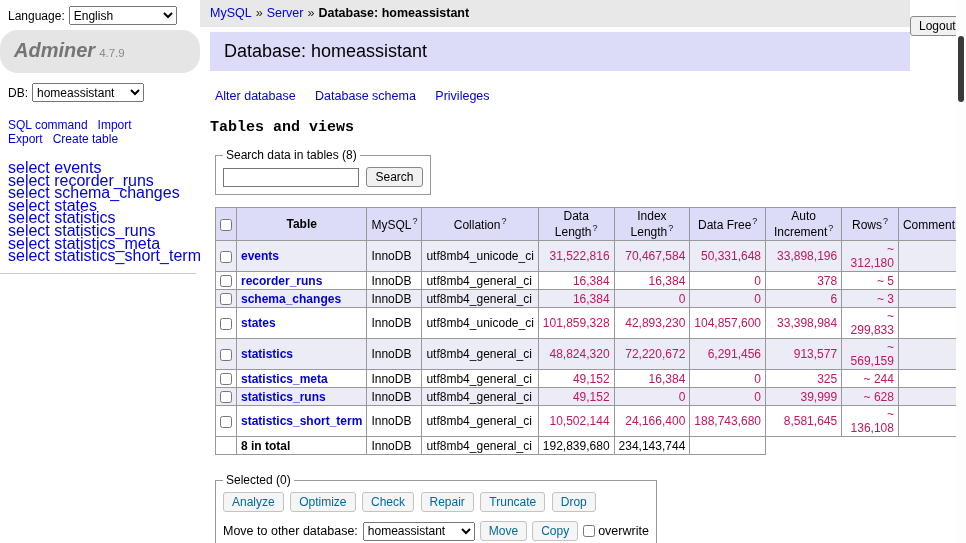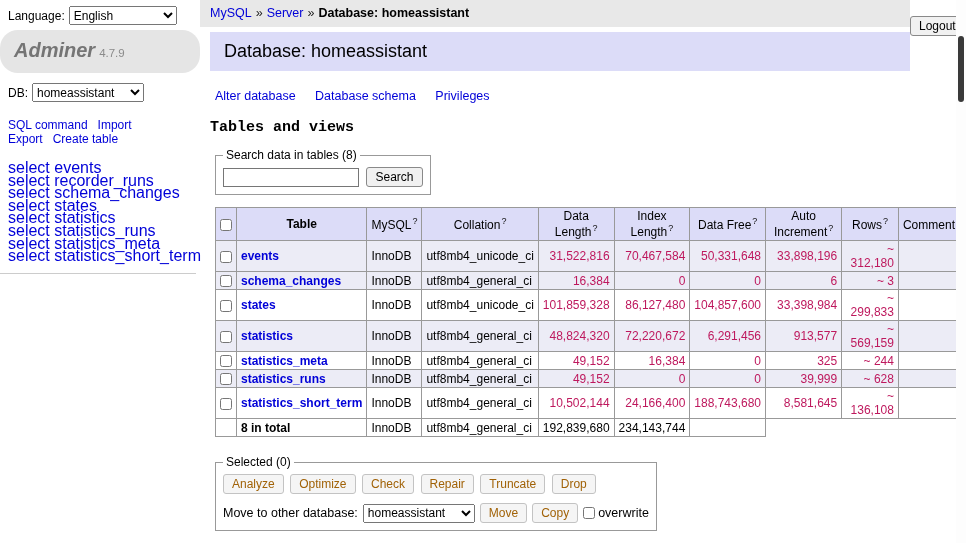--- a/index.html
+++ b/index.html
@@ -27,21 +27,21 @@
   .right { flex:1; min-width:0; }
   .top-row { height:27px; display:flex; align-items:flex-start;justify-content:center; }
   .breadcrumb { background:#e8e8e8; height:27px; flex:1; padding:6px 0 0 10px;
     font-size:12.5px; white-space:nowrap; }
   .breadcrumb .sep { color:#222; margin:0 4px; }
   .breadcrumb b { color:#000; }
   .logout-area { width:56px; padding:16px 14px 0 0; text-align:right; }
 
   button { font-family:inherit; font-size:12px; background:#f1f1f1;
     border:1px solid #898989; border-radius:3px; padding:2px 8px; color:#000; cursor:pointer; }
-  button:disabled { color:#a16207; border-color:#c3c3c3; background:#f5f5f5; cursor:default;text-align:center; }
+  button:disabled { color:#0369a1; border-color:#c3c3c3; background:#f5f5f5; cursor:default;text-align:center; }
 
   .content { padding:5px 0 0 10px; }
   h2.page-title { background:#dcdcf8; font-size:18px; font-weight:normal; color:#000;
     padding:9px 14px; margin-right:56px; }
   .link-row { margin:18px 0 0 5px; }
   .link-row a { margin-right:16px; }
   h3 { font-size:15px; font-weight:bold; margin:16px 0 0 0;font-family:Liberation Mono, monospace; }
 
   fieldset { border:1px solid #999; padding:5px 7px 7px 7px; margin:12px 0 0 5px; display:inline-block; }
   legend { font-size:12px; padding:0 3px; }
@@ -160,39 +160,51 @@
             <td class="c-table"><a class="tbl">events</a></td>
             <td class="c-engine">InnoDB</td>
             <td class="c-coll">utf8mb4_unicode_ci</td>
             <td class="c-dlen num"><a>31,522,816</a></td>
             <td class="c-ilen num"><a>70,467,584</a></td>
             <td class="c-dfree num"><a>50,331,648</a></td>
             <td class="c-ainc num"><a>33,898,196</a></td>
             <td class="c-rows num"><a>~ 312,180</a></td>
             <td class="c-comm"></td>
           </tr>
+          <tr>
+            <td class="c-check"><input type="checkbox" style=""></td>
+            <td class="c-table"><a class="tbl">recorder_runs</a></td>
+            <td class="c-engine">InnoDB</td>
+            <td class="c-coll">utf8mb4_general_ci</td>
+            <td class="c-dlen num"><a>16,384</a></td>
+            <td class="c-ilen num"><a>16,384</a></td>
+            <td class="c-dfree num"><a>0</a></td>
+            <td class="c-ainc num"><a>378</a></td>
+            <td class="c-rows num"><a>~ 5</a></td>
+            <td class="c-comm"></td>
+          </tr>
           <tr class="odd">
             <td class="c-check"><input type="checkbox" style=""></td>
             <td class="c-table"><a class="tbl">schema_changes</a></td>
             <td class="c-engine">InnoDB</td>
             <td class="c-coll">utf8mb4_general_ci</td>
             <td class="c-dlen num"><a>16,384</a></td>
             <td class="c-ilen num"><a>0</a></td>
             <td class="c-dfree num"><a>0</a></td>
             <td class="c-ainc num"><a>6</a></td>
             <td class="c-rows num"><a>~ 3</a></td>
             <td class="c-comm"></td>
           </tr>
           <tr>
             <td class="c-check"><input type="checkbox" style=""></td>
             <td class="c-table"><a class="tbl">states</a></td>
             <td class="c-engine">InnoDB</td>
             <td class="c-coll">utf8mb4_unicode_ci</td>
             <td class="c-dlen num"><a>101,859,328</a></td>
-            <td class="c-ilen num"><a>86,127,480</a></td>
+            <td class="c-ilen num"><a>42,893,230</a></td>
             <td class="c-dfree num"><a>104,857,600</a></td>
             <td class="c-ainc num"><a>33,398,984</a></td>
             <td class="c-rows num"><a>~ 299,833</a></td>
             <td class="c-comm"></td>
           </tr>
           <tr class="odd">
             <td class="c-check"><input type="checkbox" style=""></td>
             <td class="c-table"><a class="tbl">statistics</a></td>
             <td class="c-engine">InnoDB</td>
             <td class="c-coll">utf8mb4_general_ci</td>

